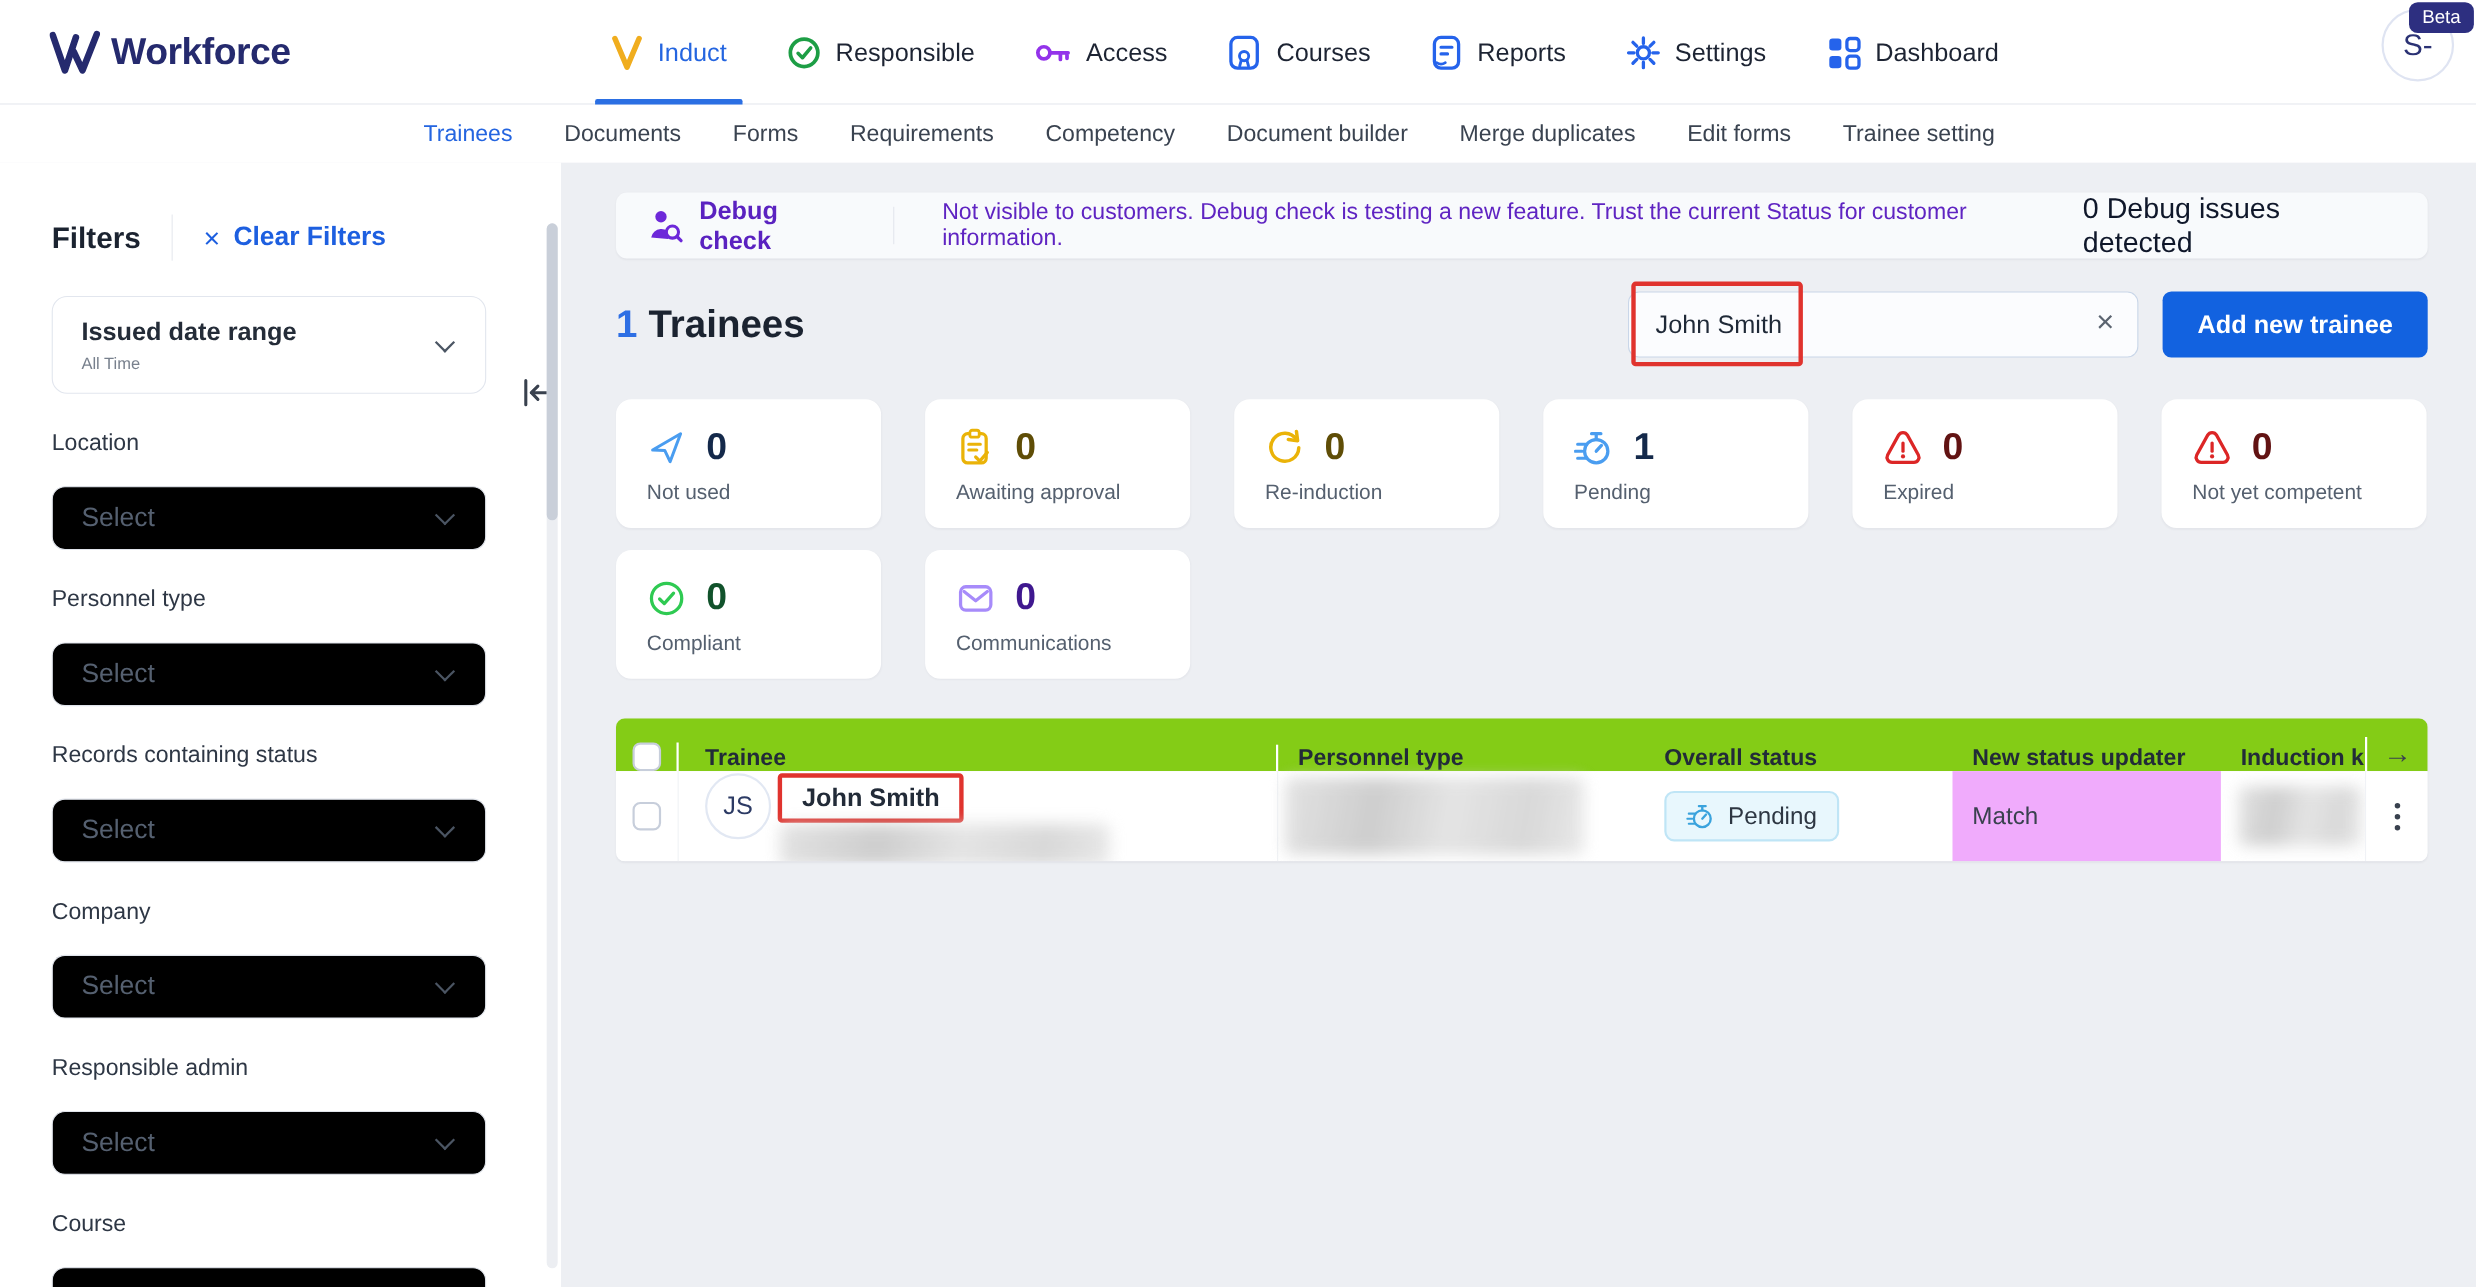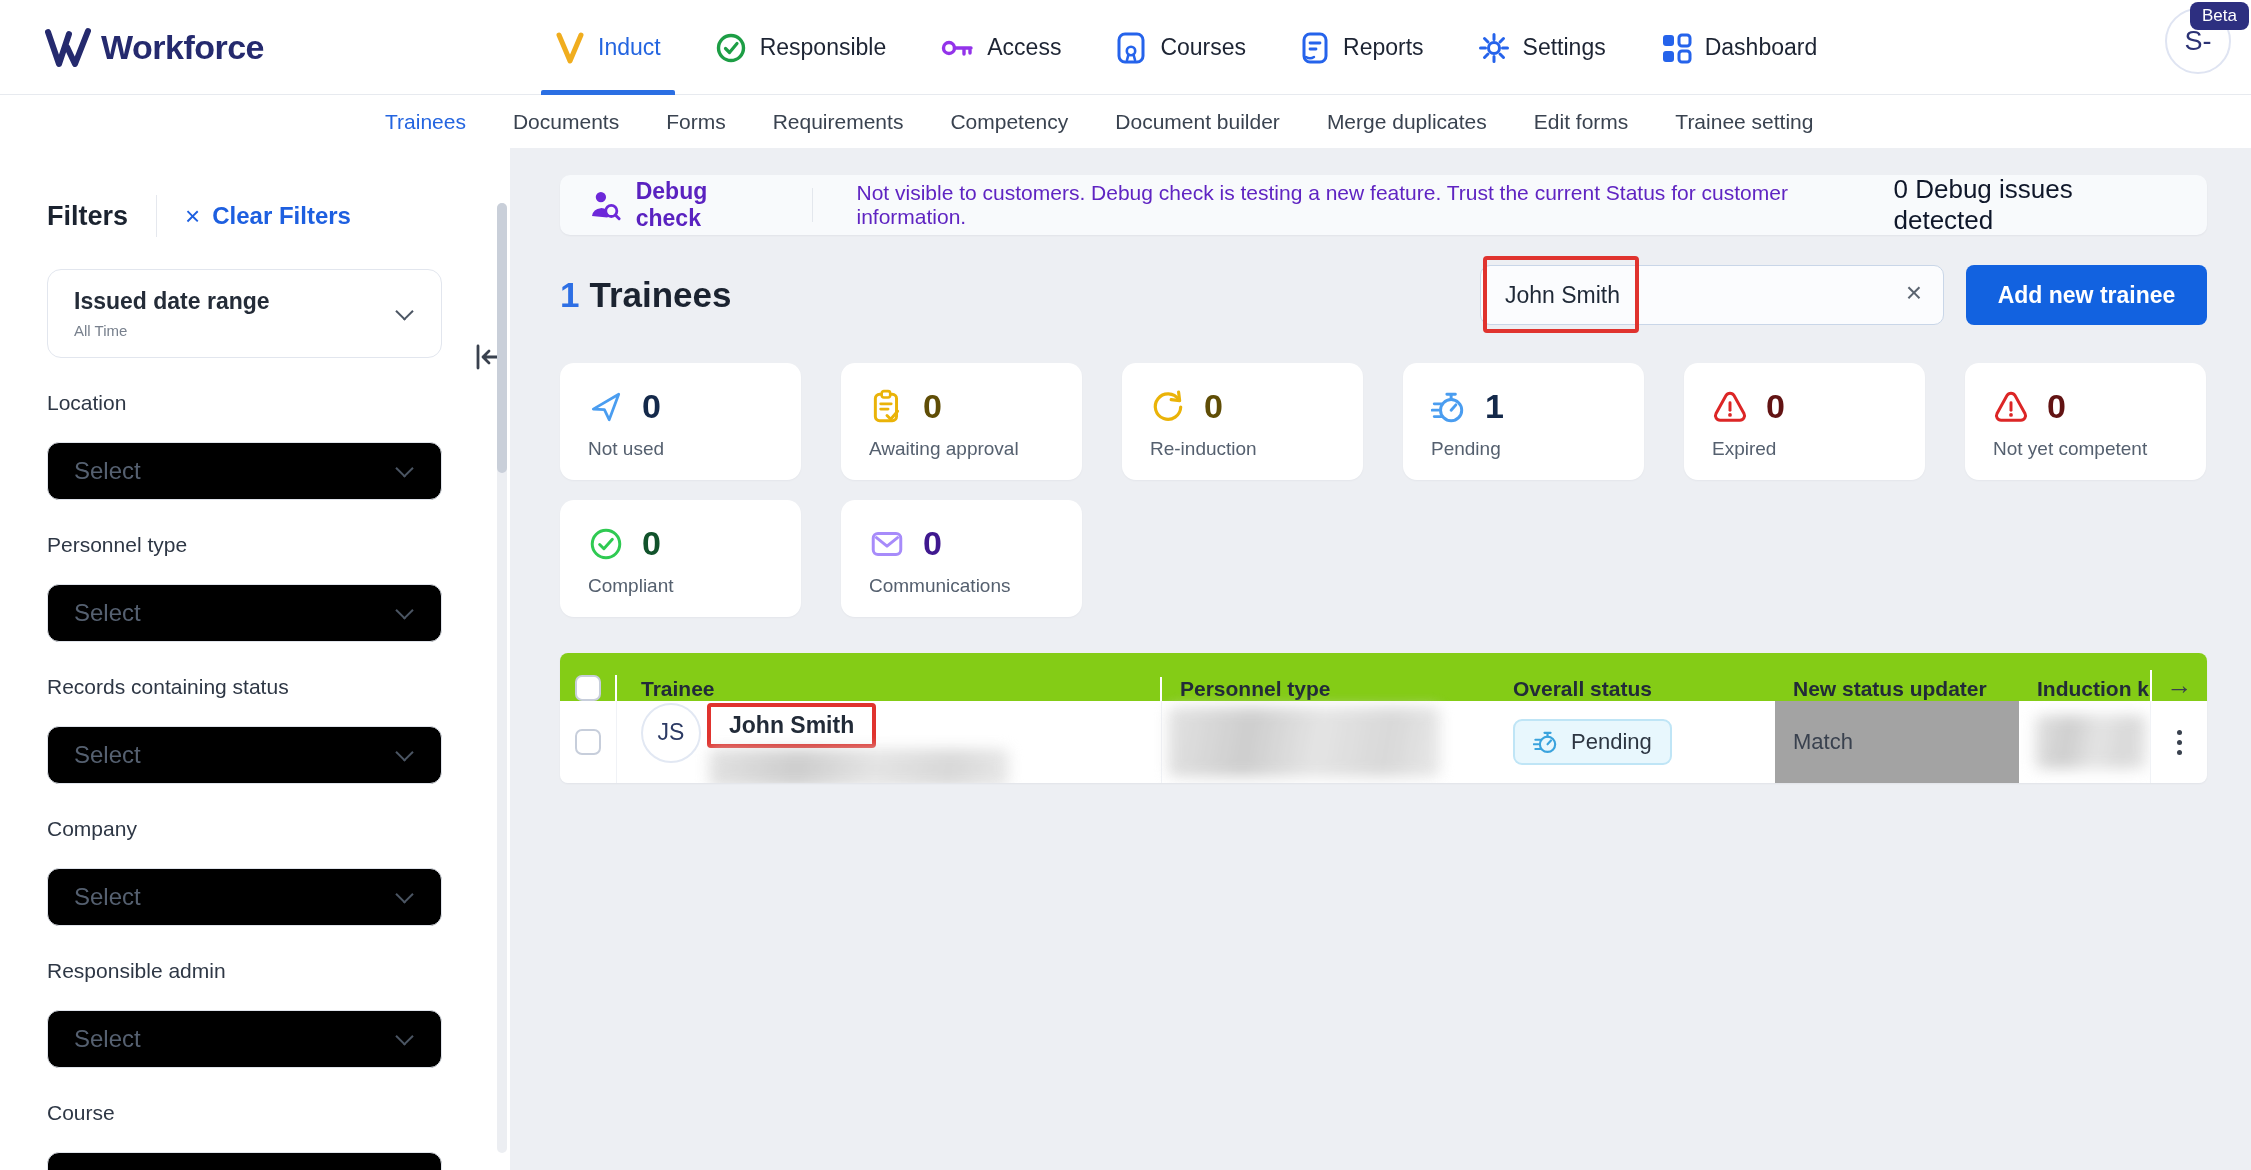--- a/index.html
+++ b/index.html
@@ -94,21 +94,21 @@
   .trainee-cell-inner { display:flex; align-items:flex-start; padding-top:5px; width:100%; }
   .avatar-js { width:60px; height:60px; min-width:60px; border-radius:50%; border:2px solid #e2e8f3; background:#fff; display:flex; align-items:center; justify-content:center; font-size:23px; color:#2c3a64; }
   .name-stack { margin-left:6px; display:flex; flex-direction:column; }
   .name-box { display:inline-block; border:4px solid #e0332e; border-radius:4px; padding:5px 18px; font-size:23px; font-weight:600; color:#222b38; width:fit-content; }
   .redact { background:linear-gradient(100deg,#dcdcdc 0%,#c2c2c2 30%,#dedede 55%,#cfcfcf 80%,#e3e3e3 100%); filter:blur(7px); opacity:.8; border-radius:6px; }
   .redact-email { width:300px; height:38px; margin-top:1px; margin-left:2px; }
   .redact-ptype { position:absolute; left:6px; top:6px; width:272px; height:70px; }
   .redact-induct { position:absolute; left:16px; top:14px; width:112px; height:54px; }
   .badge-pending { display:inline-flex; align-items:center; gap:12px; background:#e8f7fd; border:2px solid #bfe5f6; border-radius:9px; padding:8px 18px; }
   .badge-pending span { font-size:22px; color:#2d3642; }
-  .cell-updater-bg { background:#a3a3a3; height:100%; }
+  .cell-updater-bg { background:#f0abfc; height:100%; }
   .cell-updater-bg span { font-size:22px; color:#39414e; }
   .kebab { display:flex; flex-direction:column; gap:5px; cursor:pointer; }
   .kebab i { width:5px; height:5px; border-radius:50%; background:#39414e; }
   svg { display:block; }
 </style>
 </head>
 <body>
 
 <div class="topnav">
   <div class="logo">

